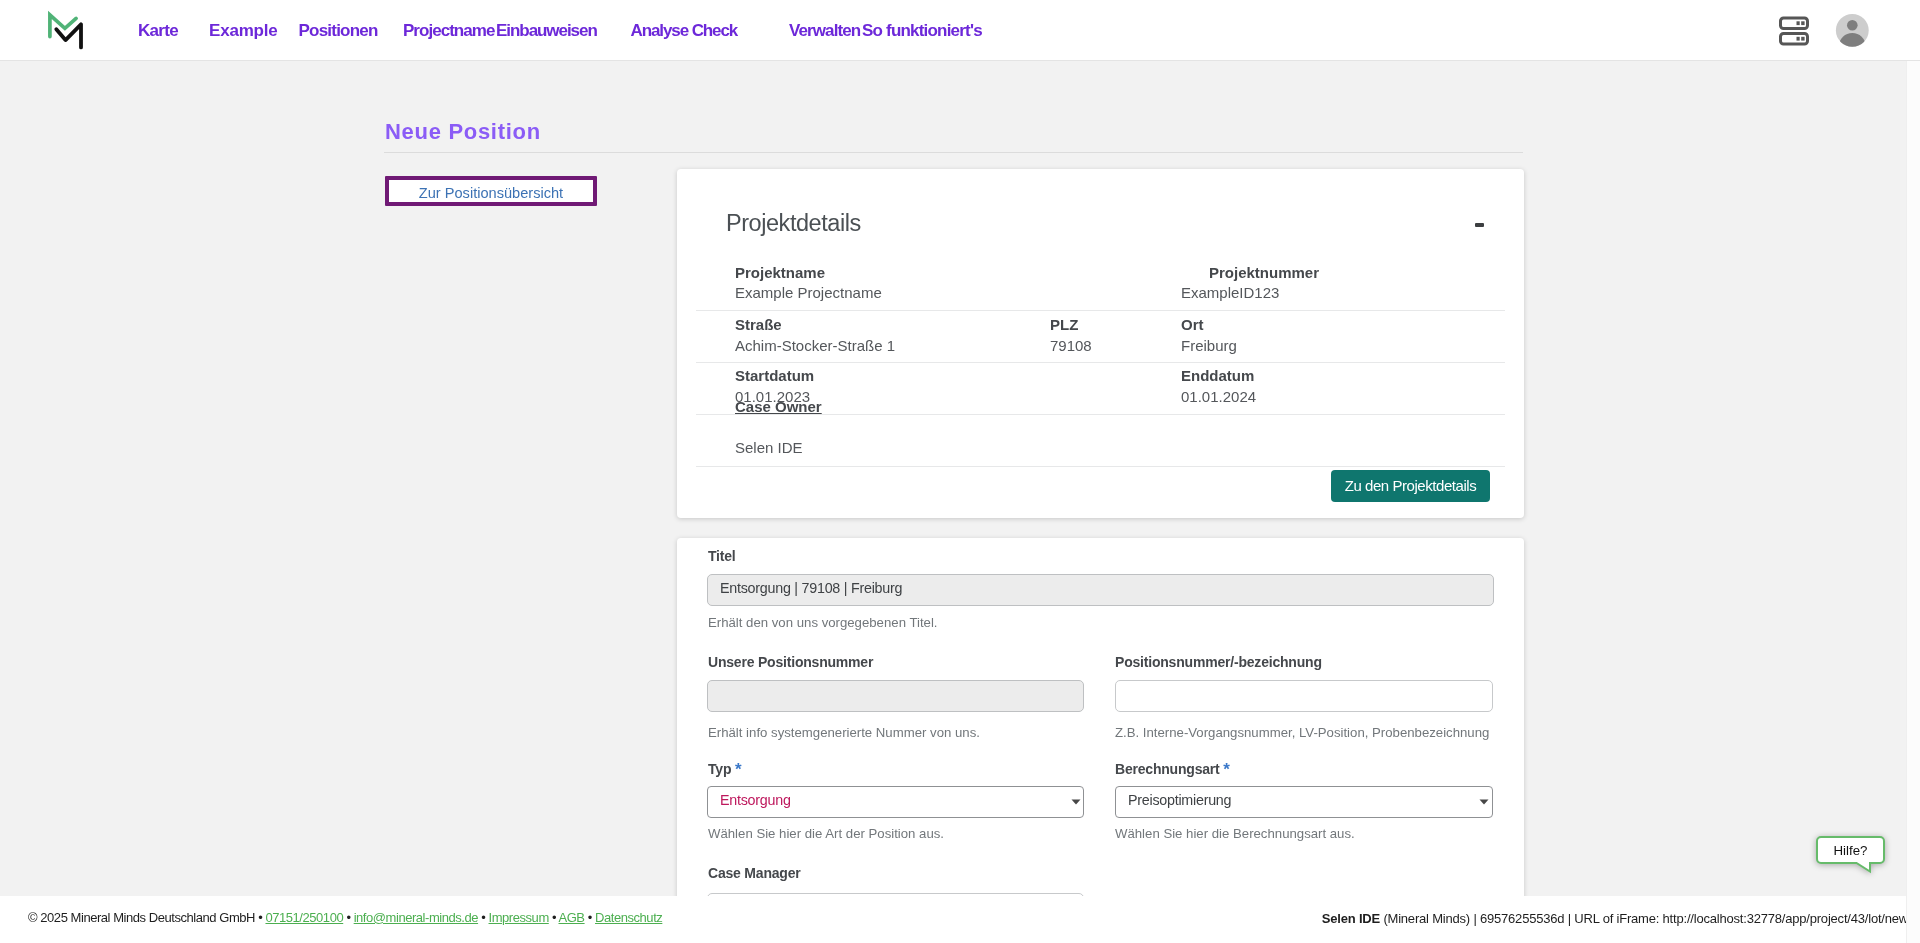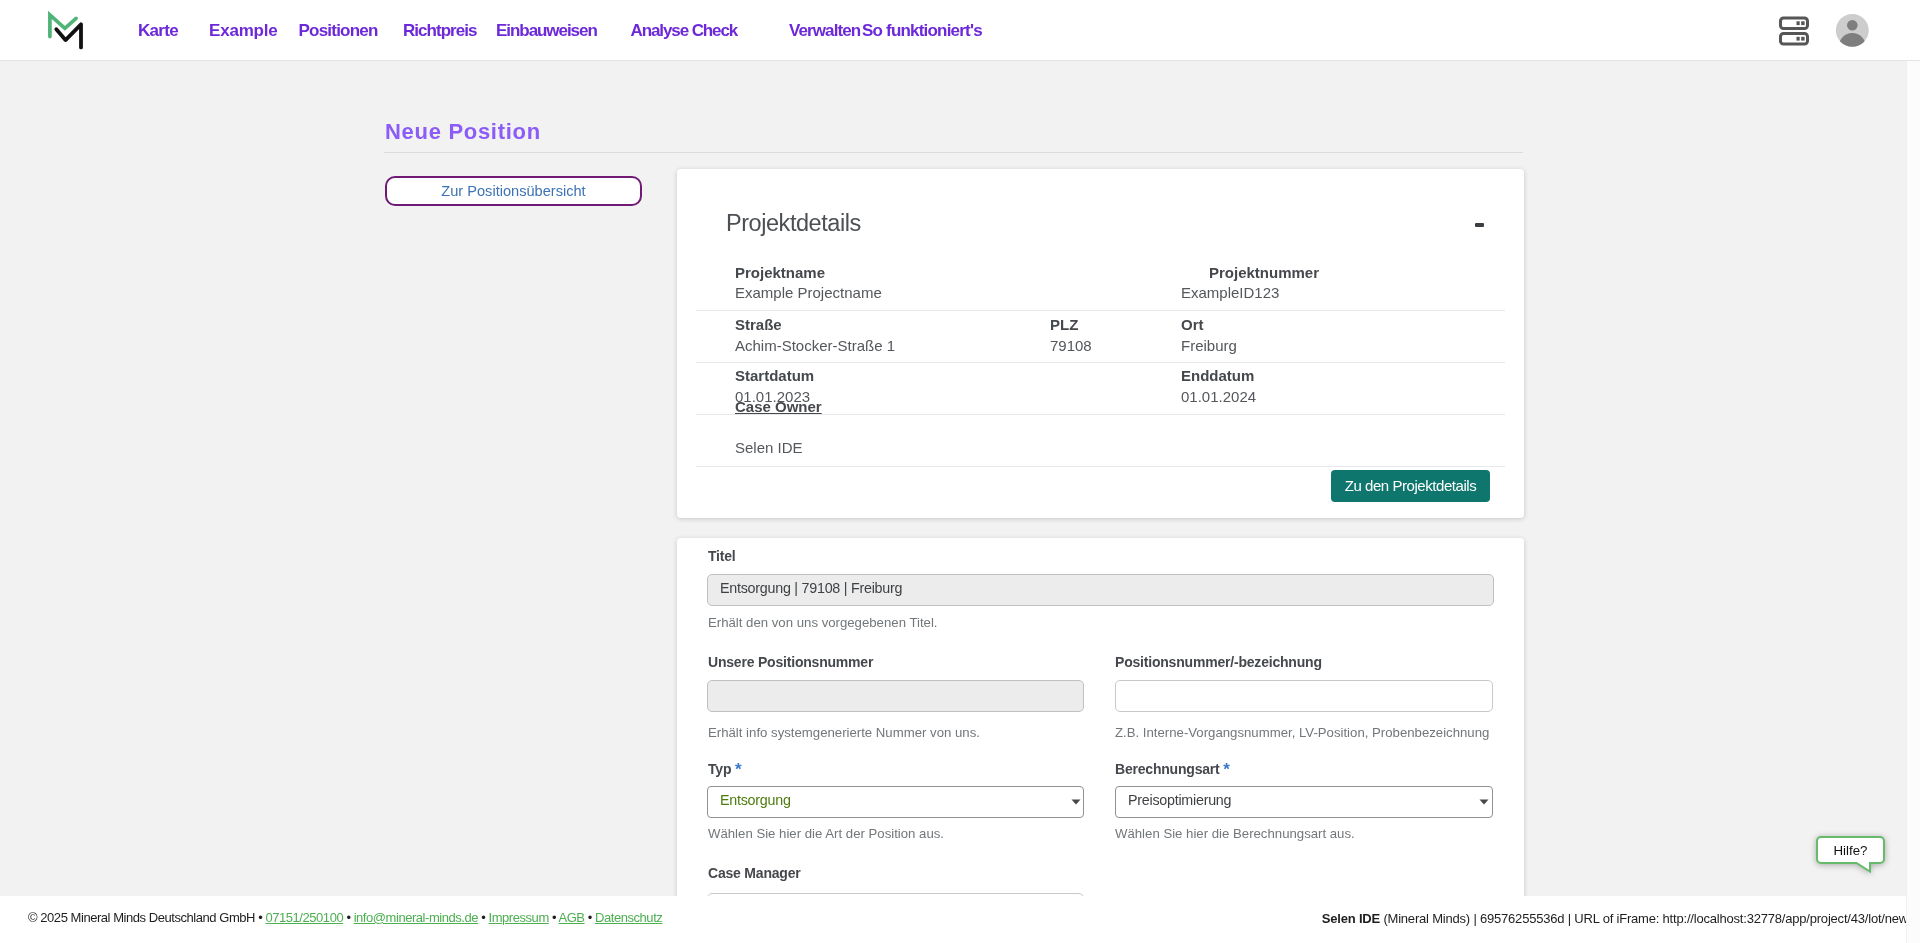--- a/index.html
+++ b/index.html
@@ -22,21 +22,21 @@
 <div class="abs" style="left:0;top:0;width:1920px;height:61px;background:#ffffff;border-bottom:1px solid #e4e4e4;"></div>
 
 <svg class="abs" style="left:44px;top:8px;" width="42" height="44" viewBox="0 0 42 44">
   <polyline points="5.9,28.6 5.9,6.9 20.9,20.3 32.1,10.4" fill="none" stroke="#50b377" stroke-width="3.7" stroke-linecap="round" stroke-linejoin="miter"></polyline>
   <polyline points="12.3,21.3 21.5,32.1 37,16.3 37,39.4" fill="none" stroke="#111111" stroke-width="3.8" stroke-linecap="round" stroke-linejoin="round"></polyline>
 </svg>
 
 <span class="navitem" style="left:138px;letter-spacing:-0.7px;">Karte</span>
 <span class="navitem" style="left:209px;letter-spacing:-0.2px;">Example</span>
 <span class="navitem" style="left:298.5px;letter-spacing:-0.78px;">Positionen</span>
-<span class="navitem" style="left:403px;letter-spacing:-0.97px;">Richtpreis</span>
+<span class="navitem" style="left:403px;letter-spacing:-0.97px;">Projectname</span>
 <span class="navitem" style="left:496px;letter-spacing:-1.05px;">Einbauweisen</span>
 <span class="navitem" style="left:630.5px;letter-spacing:-1.1px;">Analyse Check</span>
 <span class="navitem" style="left:765px;letter-spacing:-0.9px;margin-left:24px;">Verwalten</span>
 <span class="navitem" style="left:862px;letter-spacing:-0.8px;">So funktioniert's</span>
 
 <svg class="abs" style="left:1777px;top:15px;" width="34" height="32" viewBox="0 0 34 32">
   <rect x="3.5" y="3.0" width="27" height="10.5" rx="3" fill="none" stroke="#565656" stroke-width="3"></rect>
   <rect x="19.5" y="6.3" width="3.2" height="3.8" fill="#565656"></rect>
   <rect x="24.2" y="6.3" width="3.4" height="3.8" fill="#565656"></rect>
   <rect x="3.5" y="18.5" width="27" height="10.5" rx="3" fill="none" stroke="#565656" stroke-width="3"></rect>
@@ -53,21 +53,21 @@
   <circle cx="18.3" cy="18.3" r="16.4" fill="#cdcdcd"></circle>
   <g clip-path="url(#avc)">
     <circle cx="18.3" cy="13.3" r="5.3" fill="#7e7e7e"></circle>
     <ellipse cx="18.3" cy="33.5" rx="13.2" ry="12.5" fill="#7e7e7e"></ellipse>
   </g>
 </svg>
 
 <div class="abs" style="left:385px;top:117.5px;font-size:22px;font-weight:bold;color:#8b5cf6;line-height:28px;letter-spacing:0.7px;">Neue Position</div>
 <div class="abs" style="left:384px;top:152px;width:1139px;height:1px;background:#dcdcdc;"></div>
 
-<div class="abs" style="left:385px;top:176px;width:257px;height:30px;background:#ffffff;border:2px solid #701a75;border-radius:10px;color:#3c72b4;font-size:14.6px;line-height:26px;text-align:center;">Zur Positionsübersicht</div>
+<div class="abs" style="left:385px;top:176px;width:212px;height:30px;background:#ffffff;border:4px solid #701a75;border-radius:1px;color:#3c72b4;font-size:14.6px;line-height:26px;text-align:center;">Zur Positionsübersicht</div>
 
 <div class="abs" style="left:677px;top:169px;width:847px;height:349px;background:#ffffff;border-radius:4px;box-shadow:0 1px 5px rgba(0,0,0,0.18);"></div>
 <div class="abs" style="left:726px;top:207.5px;font-size:23.5px;color:#4b5054;line-height:30px;letter-spacing:-0.45px;">Projektdetails</div>
 <div class="abs" style="left:1474.5px;top:222.8px;width:9.5px;height:4.2px;background:#3c3f41;border-radius:1px;"></div>
 
 <div class="abs lbl" style="left:735px;top:262.5px;">Projektname</div>
 <div class="abs val" style="left:735px;top:283px;">Example Projectname</div>
 <div class="abs lbl" style="left:1181px;top:262.5px;margin-left:28px;">Projektnummer</div>
 <div class="abs val" style="left:1181px;top:283px;">ExampleID123</div>
 <div class="abs" style="left:696px;top:310px;width:809px;height:1px;background:#e7e8e9;"></div>
@@ -102,21 +102,21 @@
 <div class="lbl2" style="left:708px;top:652.8px;">Unsere Positionsnummer</div>
 <div class="fld" style="left:707px;top:680px;width:377px;height:32px;"></div>
 <div class="abs hint" style="left:708px;top:723.8px;">Erhält info systemgenerierte Nummer von uns.</div>
 
 <div class="lbl2" style="left:1115px;top:652.8px;">Positionsnummer/-bezeichnung</div>
 <div class="fldw" style="left:1115px;top:680px;width:378px;height:32px;"></div>
 <div class="abs hint" style="left:1115px;top:723.8px;">Z.B. Interne-Vorgangsnummer, LV-Position, Probenbezeichnung</div>
 
 <div class="lbl2" style="left:708px;top:758.8px;">Typ <span style="color:#3a78c9;font-size:17px;position:relative;top:1.5px;"> *</span></div>
 <div class="sel" style="left:707px;top:786px;width:377px;height:32px;"></div>
-<div class="abs" style="left:720px;top:791.3px;font-size:14.3px;line-height:19px;letter-spacing:-0.25px;color:#4d7c0f;">Entsorgung</div>
+<div class="abs" style="left:720px;top:791.3px;font-size:14.3px;line-height:19px;letter-spacing:-0.25px;color:#be185d;">Entsorgung</div>
 <svg class="abs" style="left:1071px;top:798.5px;" width="10" height="6" viewBox="0 0 10 6">
     <path d="M0.5 0.5 L5 5.5 L9.5 0.5 Z" fill="#474747"></path>
   </svg>
 <div class="abs hint" style="left:708px;top:824.5px;">Wählen Sie hier die Art der Position aus.</div>
 
 <div class="lbl2" style="left:1115px;top:758.8px;">Berechnungsart <span style="color:#3a78c9;font-size:17px;position:relative;top:1.5px;"> *</span></div>
 <div class="sel" style="left:1115px;top:786px;width:378px;height:32px;"></div>
 <div class="abs" style="left:1128px;top:791.3px;font-size:14.3px;line-height:19px;letter-spacing:-0.25px;color:#3f4245;">Preisoptimierung</div>
 <svg class="abs" style="left:1479px;top:798.5px;" width="10" height="6" viewBox="0 0 10 6">
     <path d="M0.5 0.5 L5 5.5 L9.5 0.5 Z" fill="#474747"></path>

